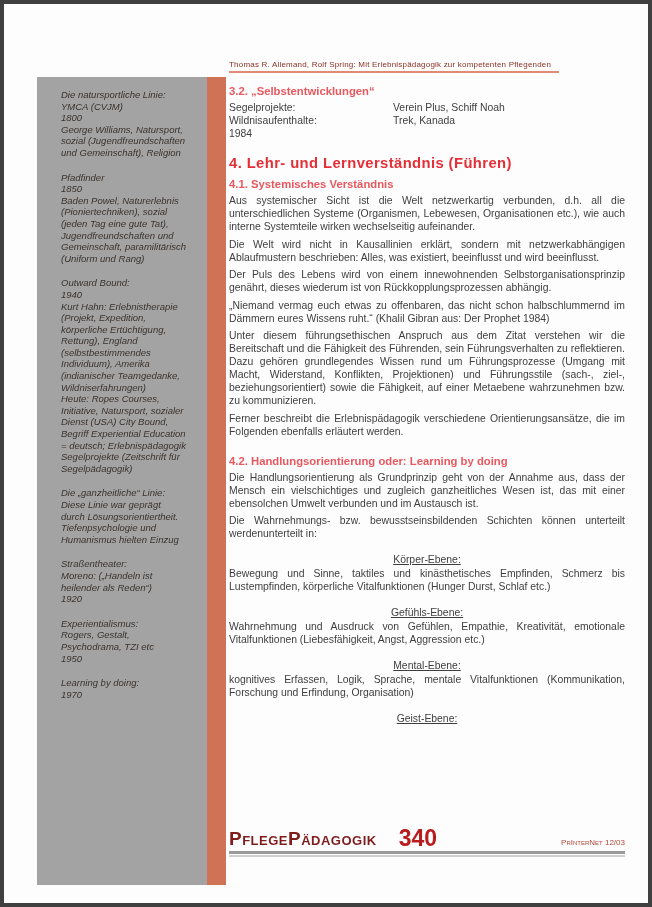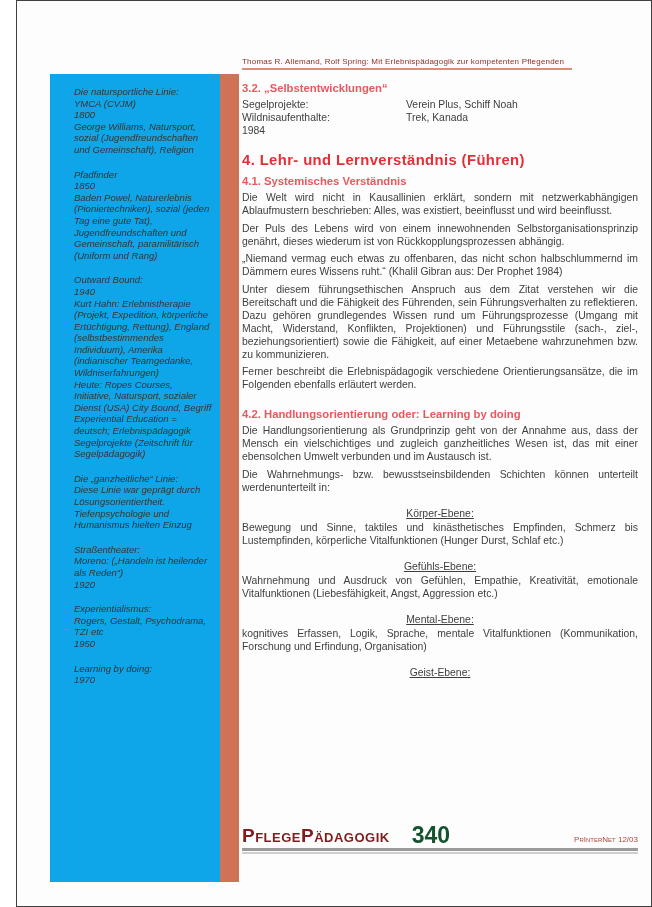--- a/index.html
+++ b/index.html
@@ -5,43 +5,42 @@
   html,body { margin:0; padding:0; }
   body {
     width:652px; height:907px;
     background:#ffffff;
     position:relative;
     font-family:"Liberation Sans", sans-serif;
     overflow:hidden;
   }
   .page {
     position:absolute; inset:0;
-    border:1px solid #404040;
+    border:4px solid #404040;
     box-sizing:border-box;
     background:#fdfdfd;
-    margin-left:16px;
   }
 
   
   .doc-header {
     position:absolute; left:225px; top:56px; width:330px;
     font-size:8px; letter-spacing:0.2px;
     color:#8c3024;
     border-bottom:2px solid #e08a77;
     padding-bottom:2px;
     white-space:nowrap; overflow:hidden;
   }
 
   
   .sidebar {
     position:absolute; left:33px; top:73px;
     width:170px; height:808px;
-    background:#0ea5e9;
+    background:#a3a3a3;
     box-sizing:border-box;
-    padding:12px 8px 0 24px;
+    padding:12px 20px 0 24px;
   }
   .sidebar-strip {
     position:absolute; left:203px; top:73px;
     width:19px; height:808px;
     background:#cf7256;
   }
   .sb-block { margin:0 0 13px 0; }
   .sb-line {
     font-style:italic;
     font-size:9.5px; line-height:11.6px;
@@ -77,21 +76,21 @@
   .footer {
     position:absolute; left:225px; top:824px; width:396px;
   }
   .footer-row { display:flex; align-items:flex-end; }
   .journal-title {
     font-variant:small-caps;
     font-weight:bold; font-size:19px; line-height:20px;
     color:#7f1d1d; letter-spacing:0.5px;
   }
   .page-number {
-    color:#14532d; font-weight:bold; font-size:23px; line-height:21px;
+    color:#b91c1c; font-weight:bold; font-size:23px; line-height:21px;
     margin-left:22px;
   }
   .issue-label {
     margin-left:auto;
     font-size:8px; color:#b04638;
     align-self:flex-end; padding-bottom:2px;
     font-variant:small-caps;
   }
   .footer-rule  { height:3px; background:#9a9a9a; margin-top:2px; }
   .footer-rule2 { height:2px; background:#cfcfcf; margin-top:1px; }
@@ -152,20 +151,21 @@
     </div>
     <div class="kv">
       <span class="k">Wildnisaufenthalte:</span>
       <span class="v">Trek, Kanada</span>
     </div>
     <div class="year">1984</div>
 
     <div class="h-main">4. Lehr- und Lernverständnis (Führen)</div>
     <div class="h-sub">4.1. Systemisches Verständnis</div>
 
+    <p class="body-p">Aus systemischer Sicht ist die Welt netzwerkartig verbunden, d.h. all die unterschiedlichen Systeme (Organismen, Lebewesen, Organisationen etc.), wie auch interne Systemteile wirken wechselseitig aufeinander.</p>
     <p class="body-p">Die Welt wird nicht in Kausallinien erklärt, sondern mit netzwerkabhängigen Ablaufmustern beschrieben: Alles, was existiert, beeinflusst und wird beeinflusst.</p>
     <p class="body-p">Der Puls des Lebens wird von einem innewohnenden Selbstorganisationsprinzip genährt, dieses wiederum ist von Rückkopplungsprozessen abhängig.</p>
     <p class="body-p">„Niemand vermag euch etwas zu offenbaren, das nicht schon halbschlummernd im Dämmern eures Wissens ruht.“ (Khalil Gibran aus: Der Prophet 1984)</p>
     <p class="body-p">Unter diesem führungsethischen Anspruch aus dem Zitat verstehen wir die Bereitschaft und die Fähigkeit des Führenden, sein Führungsverhalten zu reflektieren. Dazu gehören grundlegendes Wissen rund um Führungsprozesse (Umgang mit Macht, Widerstand, Konflikten, Projektionen) und Führungsstile (sach-, ziel-, beziehungsorientiert) sowie die Fähigkeit, auf einer Metaebene wahrzunehmen bzw. zu kommunizieren.</p>
     <p class="body-p">Ferner beschreibt die Erlebnispädagogik verschiedene Orientierungsansätze, die im Folgenden ebenfalls erläutert werden.</p>
 
     <div class="h-sub h42">4.2. Handlungsorientierung oder: Learning by doing</div>
     <p class="body-p">Die Handlungsorientierung als Grundprinzip geht von der Annahme aus, dass der Mensch ein vielschichtiges und zugleich ganzheitliches Wesen ist, das mit einer ebensolchen Umwelt verbunden und im Austausch ist.</p>
     <p class="body-p">Die Wahrnehmungs- bzw. bewusstseinsbildenden Schichten können unterteilt werdenunterteilt in:</p>
 

